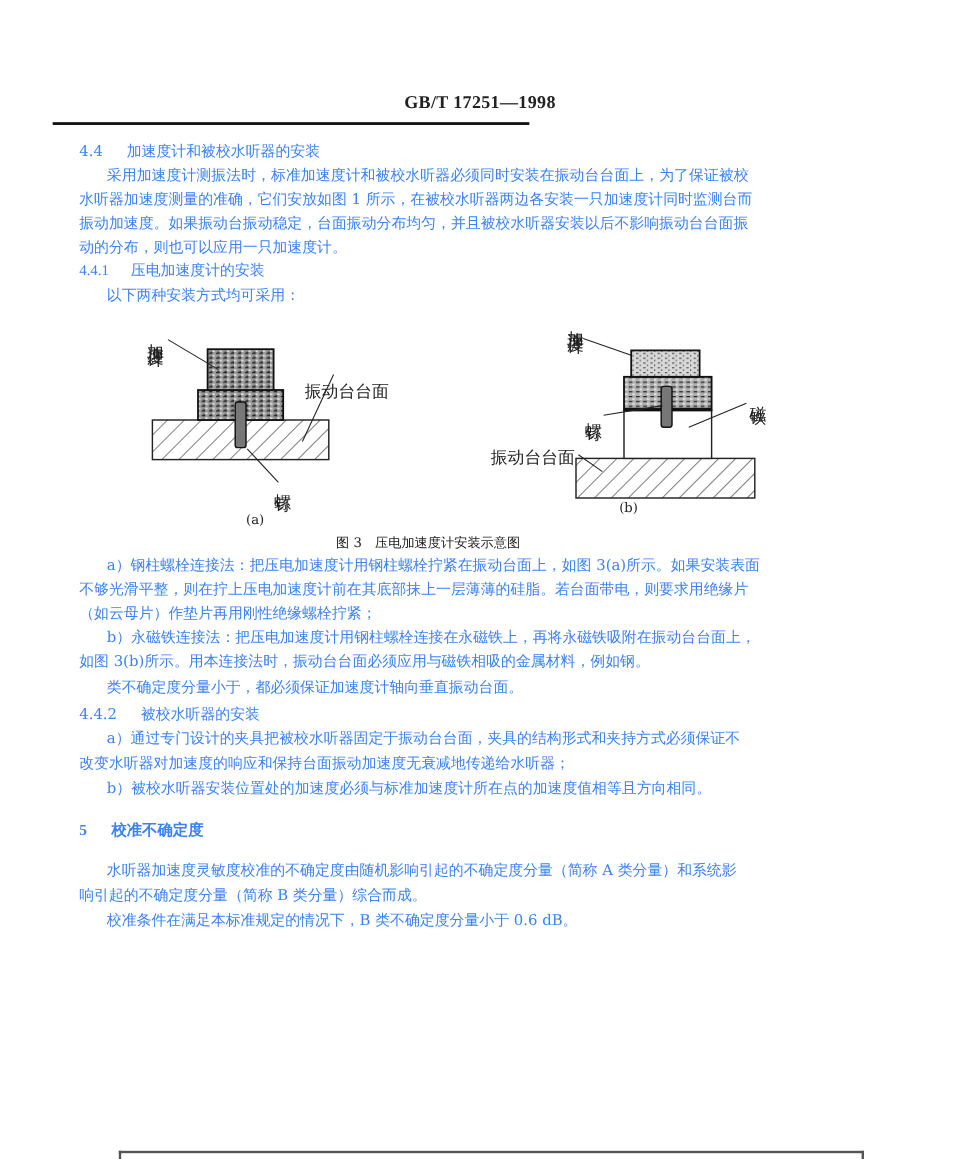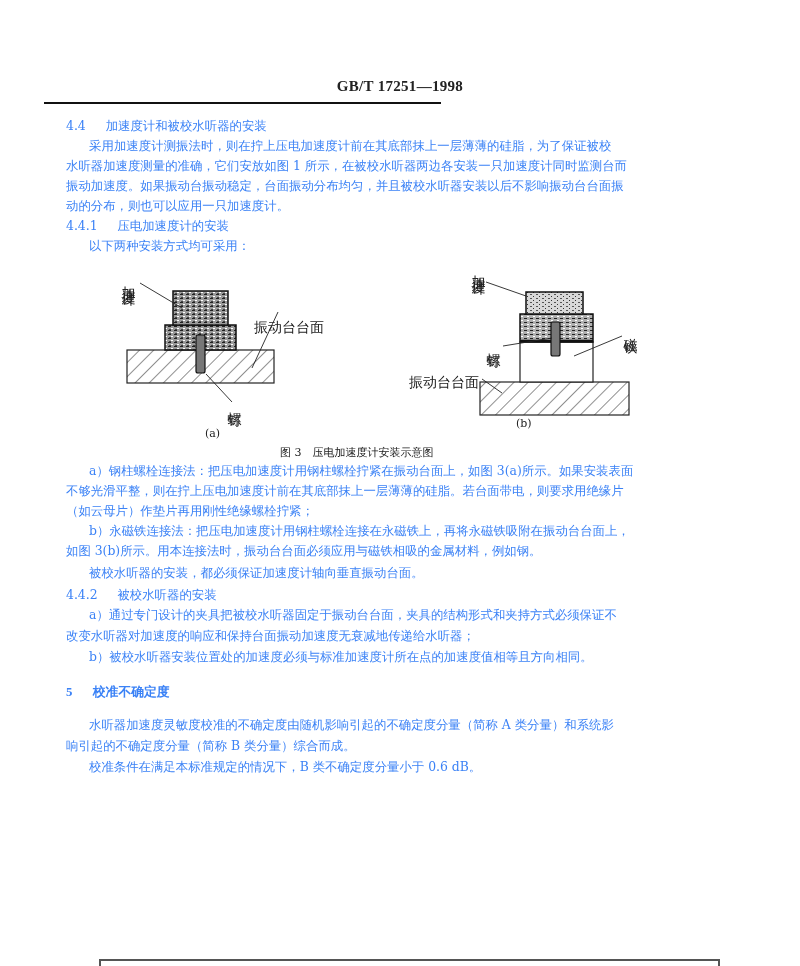--- a/index.html
+++ b/index.html
@@ -31,27 +31,27 @@
 <div class="header-rule-full" style="width:397px;"></div>
 <div class="header-rule-full" style="left:441px;width:0;"></div>
 <div style="position:absolute;top:102px;left:44px;width:397px;height:2px;background:#111;"></div>
 
 <div class="text heading" style="left:66px;top:116px;">
   <span>4.4</span>
   <span style="display:inline-block;width:12px;"></span>
   <span>加速度计和被校水听器的安装</span>
 </div>
 <div>
-  <div class="text" style="left:89px;top:136px;letter-spacing:0.05px;">采用加速度计测振法时，则在拧上压电加速度计前在其底部抹上一层薄薄的硅脂，为了保证被校</div>
+  <div class="text" style="left:89px;top:136px;letter-spacing:0.05px;">采用加速度计测振法时，标准加速度计和被校水听器必须同时安装在振动台台面上，为了保证被校</div>
   <div class="text" style="left:66px;top:156px;">水听器加速度测量的准确，它们安放如图 1 所示，在被校水听器两边各安装一只加速度计同时监测台而</div>
   <div class="text" style="left:66px;top:176px;">振动加速度。如果振动台振动稳定，台面振动分布均匀，并且被校水听器安装以后不影响振动台台面振</div>
   <div class="text" style="left:66px;top:196px;">动的分布，则也可以应用一只加速度计。</div>
 </div>
 
-<div class="text heading" style="left:66px;top:216px;">
+<div class="text heading" style="left:66px;top:216px;font-family:Liberation Serif, serif;">
   <span>4.4.1</span>
   <span style="display:inline-block;width:12px;"></span>
   <span>压电加速度计的安装</span>
 </div>
 <div class="text" style="left:89px;top:236px;text-align:center;">以下两种安装方式均可采用：</div>
 
 <div>
   <svg style="left:120px;top:270px;" width="200" height="150" viewBox="0 0 200 150">
     <defs>
       <pattern id="hatchA" width="10" height="10" patternUnits="userSpaceOnUse" patternTransform="rotate(45)">
@@ -129,21 +129,21 @@
 
 <div>
   <div class="text" style="left:89px;top:461px;">a）钢柱螺栓连接法：把压电加速度计用钢柱螺栓拧紧在振动台面上，如图 3(a)所示。如果安装表面</div>
   <div class="text" style="left:66px;top:481px;">不够光滑平整，则在拧上压电加速度计前在其底部抹上一层薄薄的硅脂。若台面带电，则要求用绝缘片</div>
   <div class="text" style="left:66px;top:501px;">（如云母片）作垫片再用刚性绝缘螺栓拧紧；</div>
 </div>
 <div>
   <div class="text" style="left:89px;top:521px;">b）永磁铁连接法：把压电加速度计用钢柱螺栓连接在永磁铁上，再将永磁铁吸附在振动台台面上，</div>
   <div class="text" style="left:66px;top:541px;">如图 3(b)所示。用本连接法时，振动台台面必须应用与磁铁相吸的金属材料，例如钢。</div>
 </div>
-<div class="text" style="left:89px;top:563px;">被校水听器的安装，都必须保证加速度计轴向垂直振动台面。</div>
+<div class="text" style="left:89px;top:563px;">类不确定度分量小于，都必须保证加速度计轴向垂直振动台面。</div>
 
 <div class="text heading" style="left:66px;top:585px;">
   <span>4.4.2</span>
   <span style="display:inline-block;width:12px;"></span>
   <span>被校水听器的安装</span>
 </div>
 <div>
   <div class="text" style="left:89px;top:605px;">a）通过专门设计的夹具把被校水听器固定于振动台台面，夹具的结构形式和夹持方式必须保证不</div>
   <div class="text" style="left:66px;top:626px;">改变水听器对加速度的响应和保持台面振动加速度无衰减地传递给水听器；</div>
 </div>

